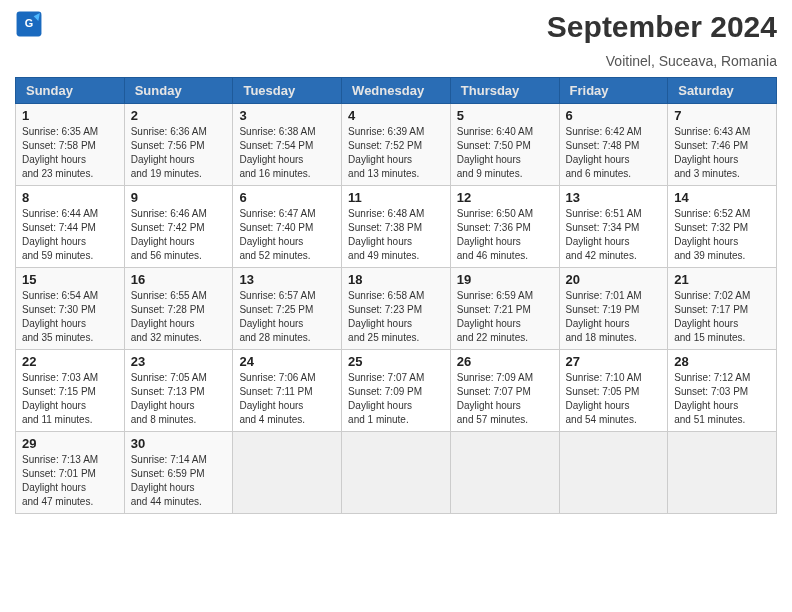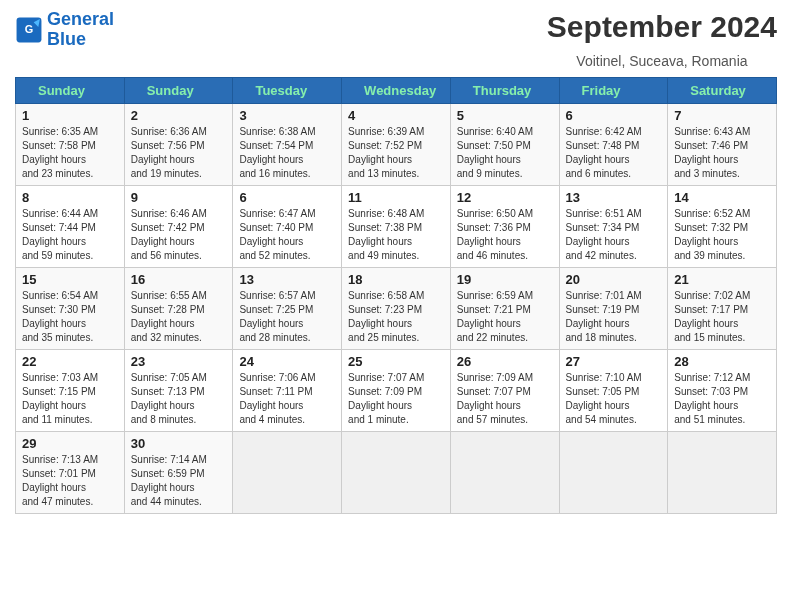--- a/index.html
+++ b/index.html
@@ -32,42 +32,42 @@
       line-height: 1.1;
     }
     .logo-text span {
       color: #1a6abf;
     }
     .logo-icon {
       width: 28px;
       height: 28px;
     }
     .title-block {
-      text-align: center;
+      text-align: right;
     }
     .month-title {
       font-size: 30px;
       font-weight: bold;
       color: #333;
     }
     .location {
       font-size: 14px;
       color: #555;
       margin-top: 9px;
     }
     table {
       width: 100%;
       border-collapse: collapse;
       table-layout: fixed;
     }
     thead tr th {
       background: #2a6db5;
-      color: #86efac;
+      color: #e5e5e5;
       text-align: left;
-      padding: 5px 22px;
+      padding: 5px 10px;
       font-size: 13px;
       font-weight: bold;
       border: 1px solid #1e5a9a;
     }
     tbody tr td {
       border: 1px solid #ccc;
       vertical-align: top;
       padding: 4px 6px;
       font-size: 10px;
       color: #333;
@@ -97,24 +97,20 @@
 <body>
 
 <div class="container">
   <div class="header">
     <div class="logo">
       <svg class="logo-icon" viewBox="0 0 36 36">
         <rect x="2" y="2" width="32" height="32" rx="4" fill="#1a6abf"></rect>
         <text x="18" y="22" text-anchor="middle" fill="white" font-size="14" font-weight="bold">G</text>
         <path d="M24 8 L32 4 L30 14 Z" fill="#4db8ff"></path>
       </svg>
-      <div class="logo-text">
-        <div><span>General</span></div>
-        <div style="color:#1a6abf;">Blue</div>
-      </div>
     </div>
     <div class="title-block">
       <div class="month-title">September 2024</div>
       <div class="location">Voitinel, Suceava, Romania</div>
     </div>
   </div>
 
   <table>
     <thead>
       <tr>

